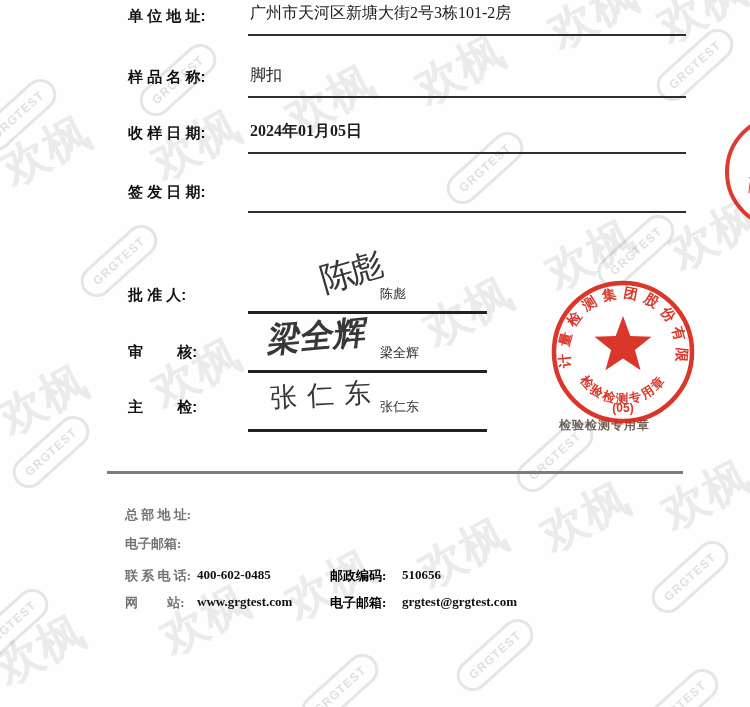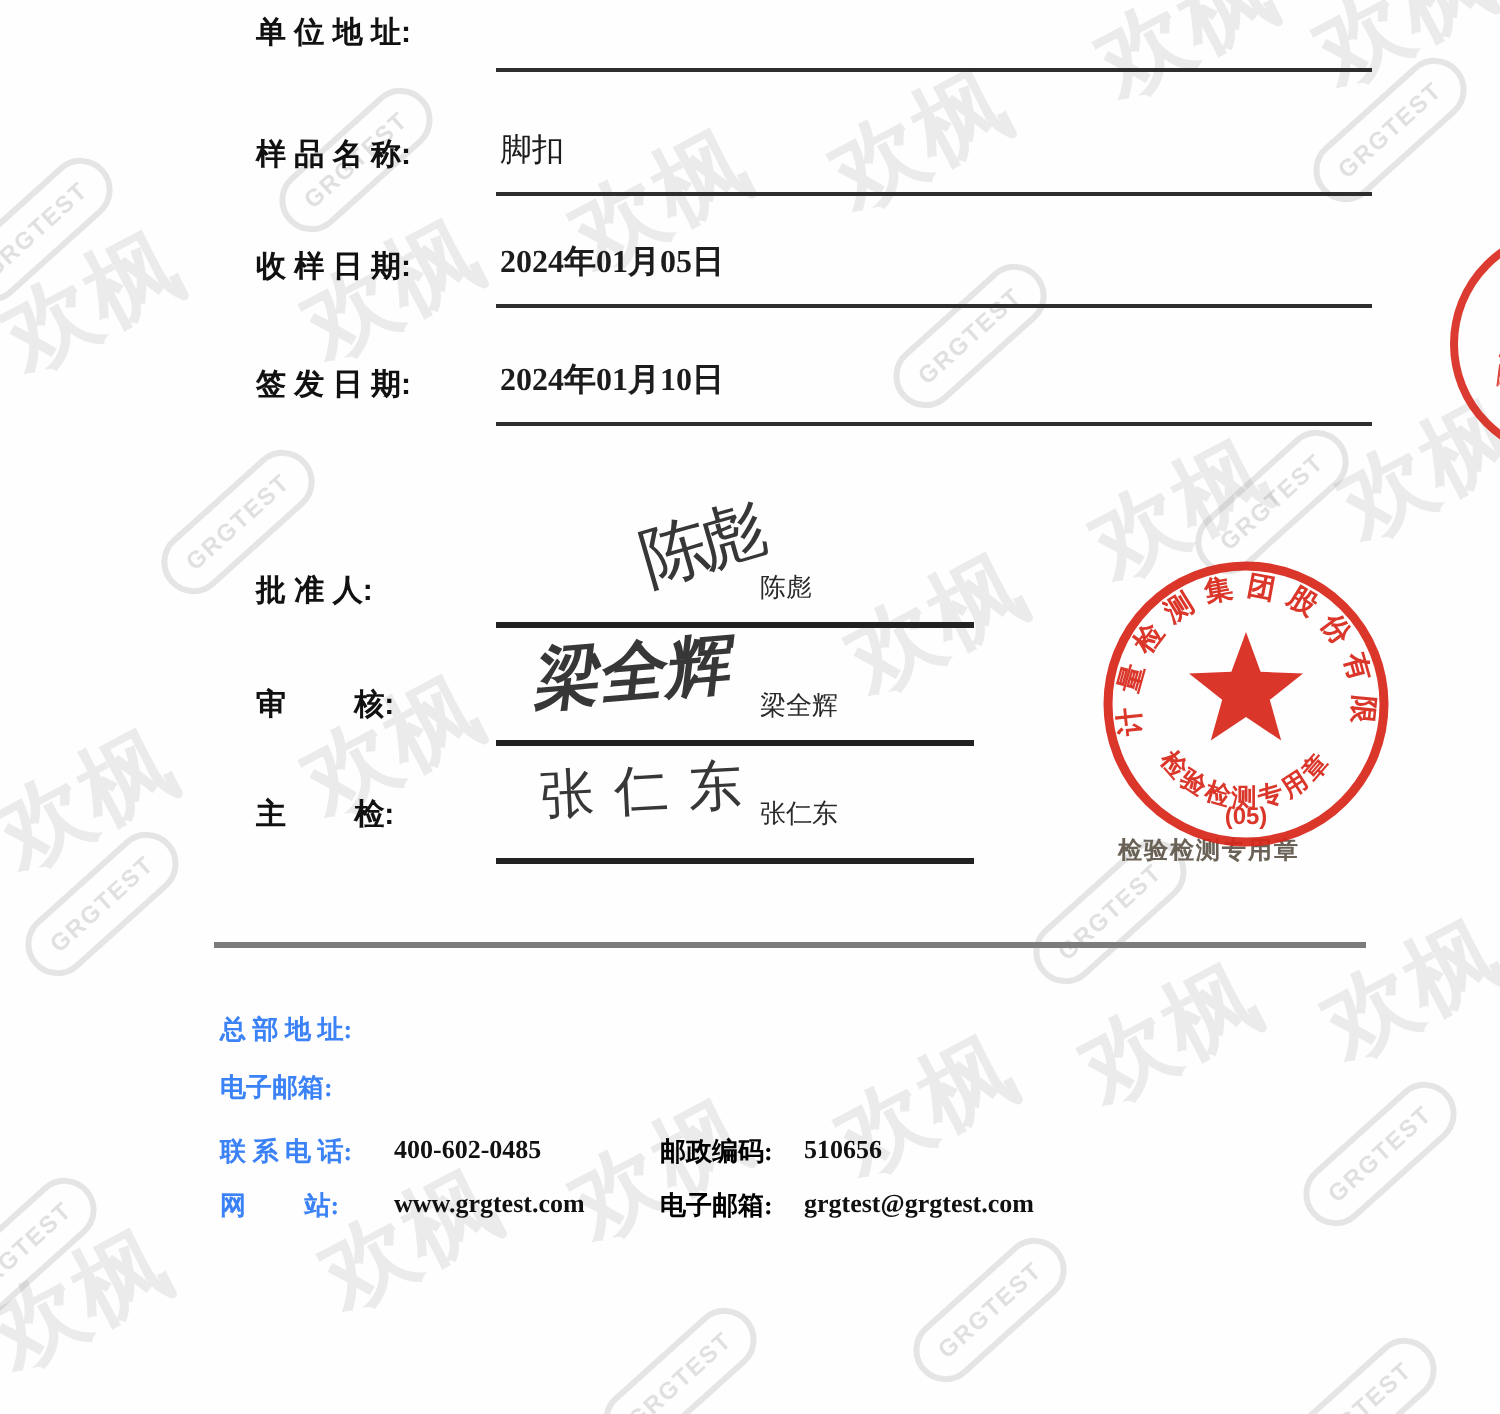--- a/index.html
+++ b/index.html
@@ -21,21 +21,21 @@
   .bold{font-weight:bold;}
   .u-line{position:absolute;left:248px;width:438px;height:2px;background:#2e2e2e;z-index:1;}
   .sig-line{position:absolute;left:248px;width:239px;height:2.5px;background:#222;z-index:1;}
   .sig{position:absolute;z-index:1;color:#222;white-space:nowrap;opacity:.9;}
   .sig1{left:320px;top:250px;font-size:34px;letter-spacing:-4px;transform:rotate(-16deg);}
   .sig2{left:268px;top:314px;font-size:33px;font-weight:bold;transform:rotate(-5deg) skewX(-12deg);}
   .sig3{left:270px;top:377px;font-size:27px;letter-spacing:10px;transform:rotate(-3deg);}
   .printed{position:absolute;left:380px;z-index:1;font-size:13px;white-space:nowrap;color:#2a2a2a;}
   
   .divider{position:absolute;left:107px;top:471px;width:576px;height:2.5px;background:#7c7c7c;z-index:1;}
-  .f-label{position:absolute;left:110px;z-index:1;font-weight:bold;font-size:13px;white-space:nowrap;color:#3b82f6;}
+  .f-label{position:absolute;left:125px;z-index:1;font-weight:bold;font-size:13px;white-space:nowrap;color:#737373;}
   .f-value{position:absolute;left:197px;z-index:1;font-weight:bold;font-size:13px;white-space:nowrap;color:#111;}
   .f-label2{position:absolute;left:330px;z-index:1;font-weight:bold;font-size:13px;white-space:nowrap;color:#000000;}
   .f-value2{position:absolute;left:402px;z-index:1;font-weight:bold;font-size:13px;white-space:nowrap;color:#111;}
   
   .stamp{position:absolute;left:525px;top:254px;z-index:2;opacity:.93;}
   .stamp-caption{position:absolute;left:559px;top:417px;z-index:1;font-size:12px;font-weight:bold;
         letter-spacing:1px;color:#6b6257;white-space:nowrap;}
   .pstamp{position:absolute;left:712px;top:108px;z-index:2;opacity:.9;}
   .pchars{position:absolute;left:722px;top:142px;z-index:2;width:14px;font-size:12px;font-weight:bold;
         color:#d8271b;transform:rotate(97deg);transform-origin:14px 28px;white-space:nowrap;opacity:.85;}
@@ -97,32 +97,32 @@
       <span>GRGTEST</span>
     </div>
   <div class="wm-b" style="left:10px;top:625px">
       <span>GRGTEST</span>
     </div>
   <div class="wm-b" style="left:680px;top:705px">
       <span>GRGTEST</span>
     </div>
 
   <div class="field-label" style="top:7px">单 位 地 址:</div>
+  <div class="field-value" style="top:3px">广州市天河区新塘大街2号3栋101-2房</div>
   <div class="u-line" style="top:34px"></div>
 
   <div class="field-label" style="top:68px">样 品 名 称:</div>
   <div class="field-value" style="top:65px">脚扣</div>
   <div class="u-line" style="top:96px"></div>
 
   <div class="field-label" style="top:124px">收 样 日 期:</div>
   <div class="field-value bold" style="top:121px">2024年01月05日</div>
   <div class="u-line" style="top:152px"></div>
 
   <div class="field-label" style="top:183px">签 发 日 期:</div>
-  <div class="field-value bold" style="top:180px">2024年01月10日</div>
   <div class="u-line" style="top:211px"></div>
 
   <div class="field-label" style="top:286px">批  准  人:</div>
   <div class="sig sig1">陈彪</div>
   <div class="printed" style="top:285px">陈彪</div>
   <div class="sig-line" style="top:311px"></div>
 
   <div class="field-label" style="top:343px">审　　 核:</div>
   <div class="sig sig2">梁全辉</div>
   <div class="printed" style="top:344px">梁全辉</div>

